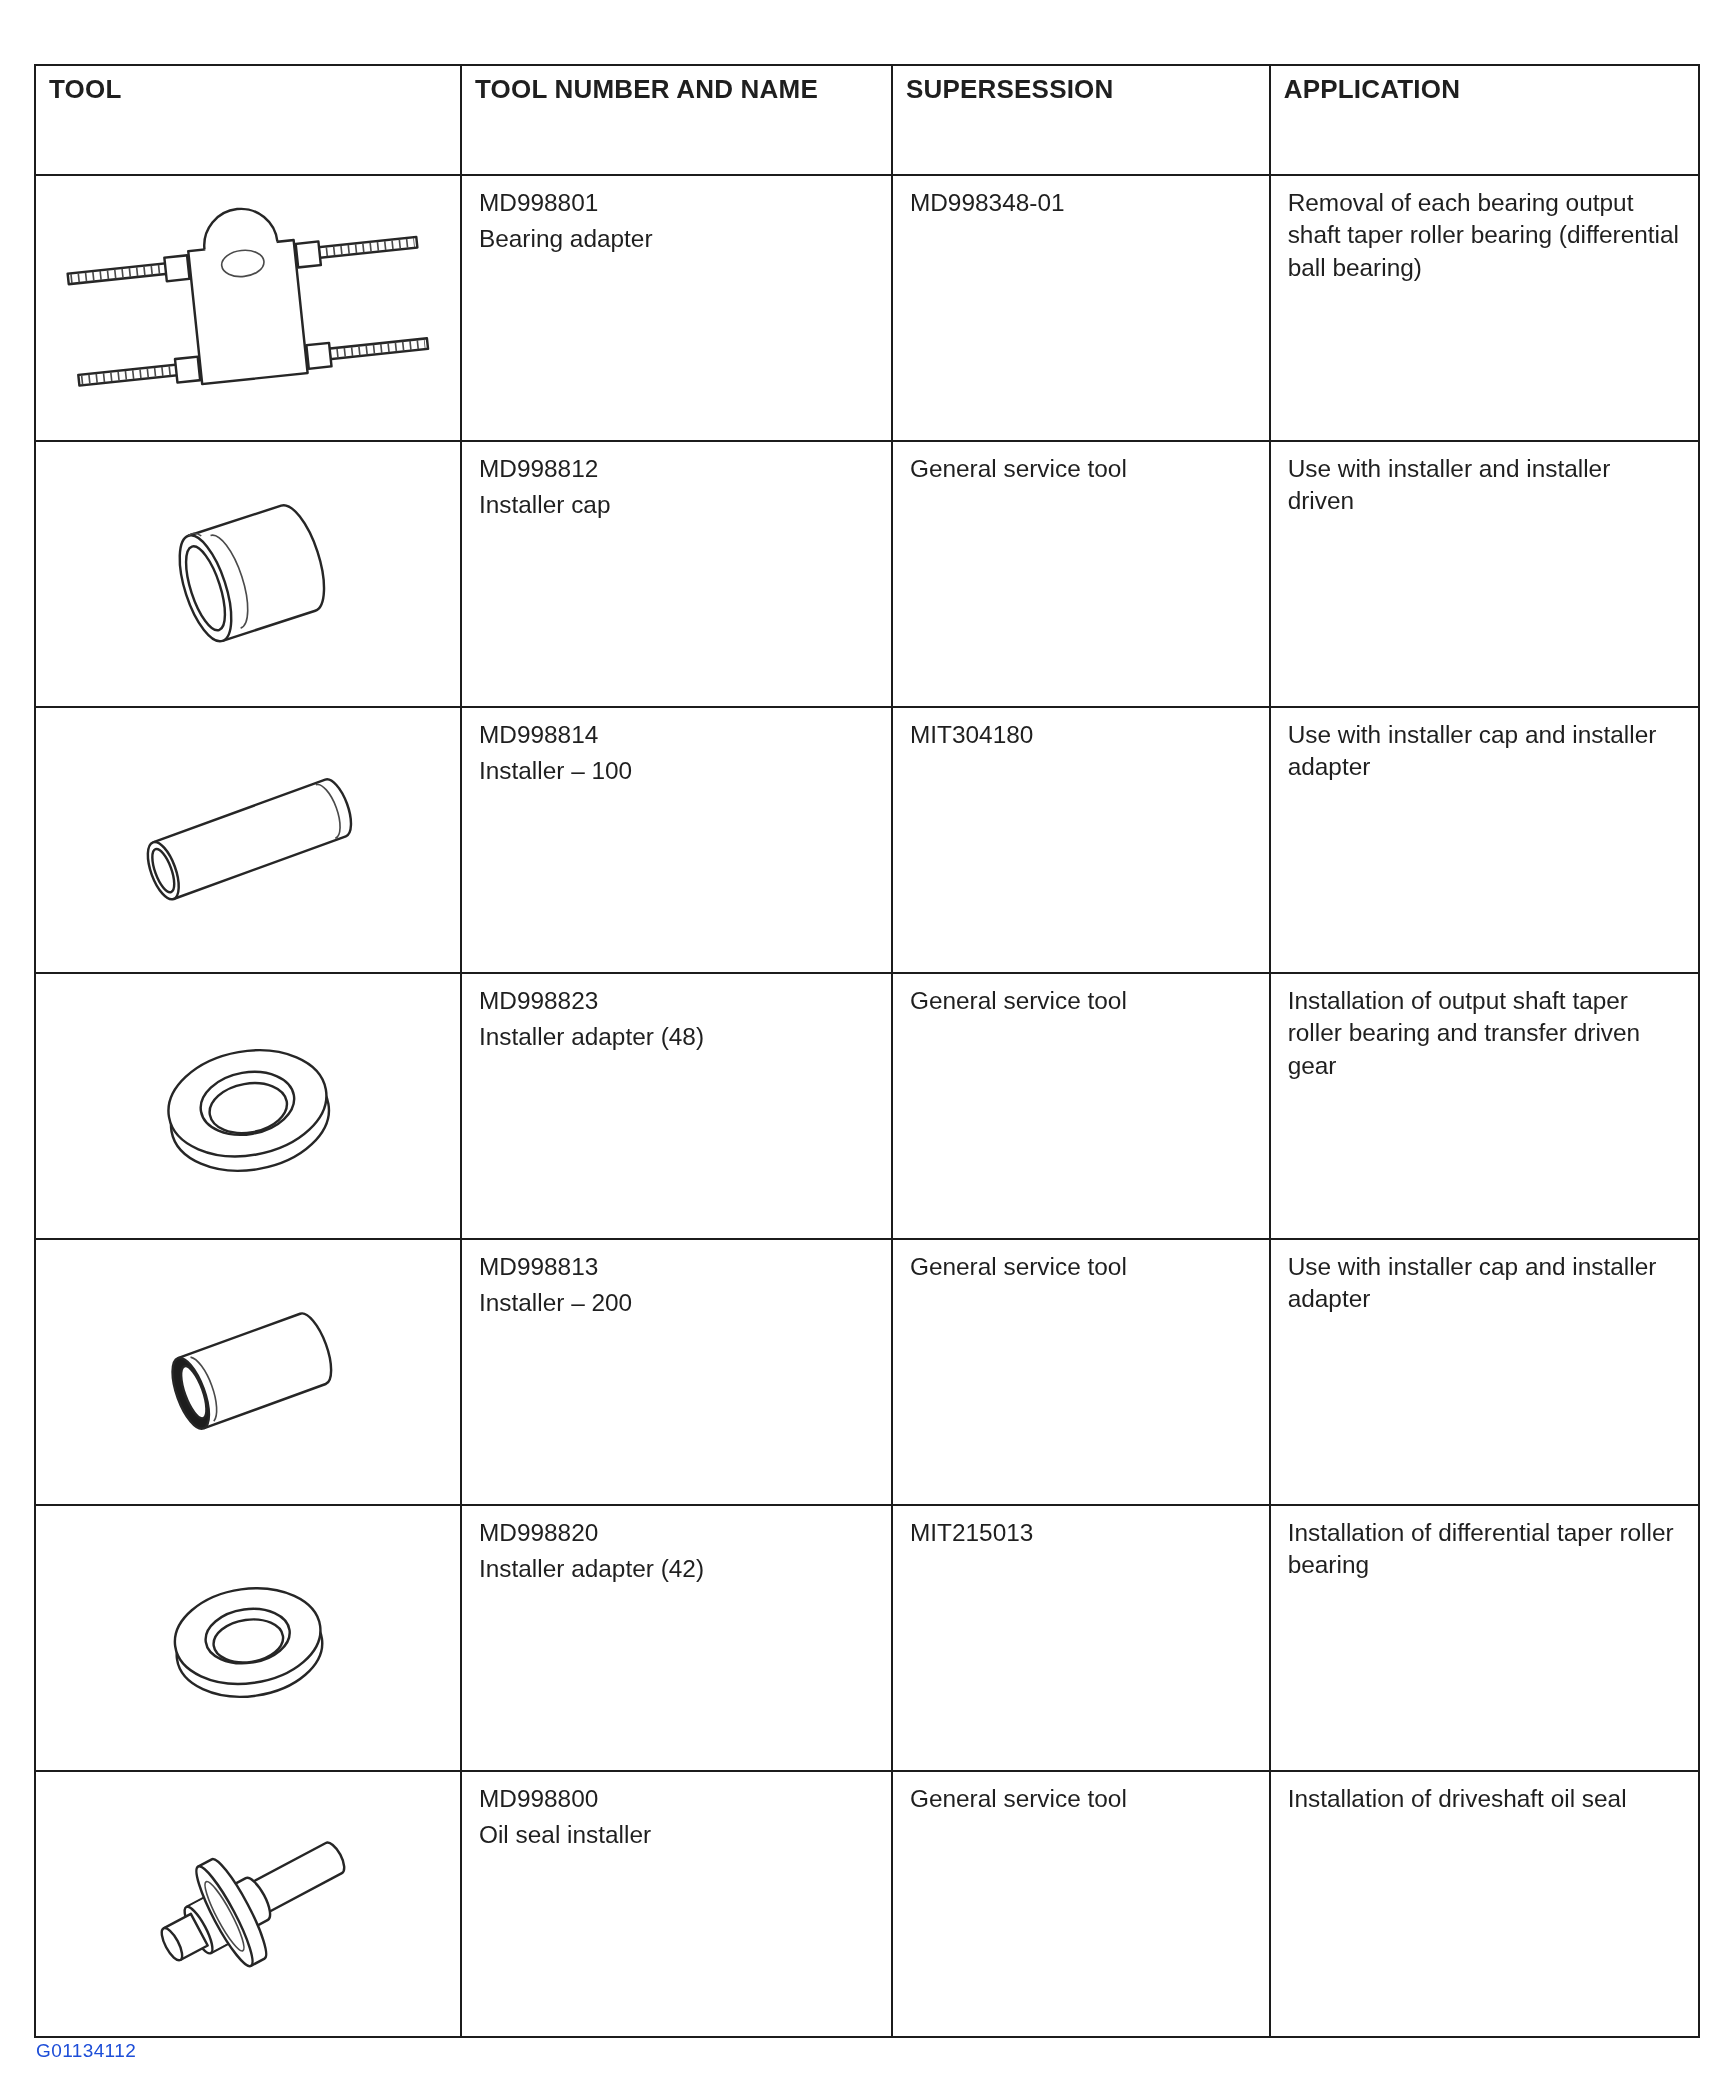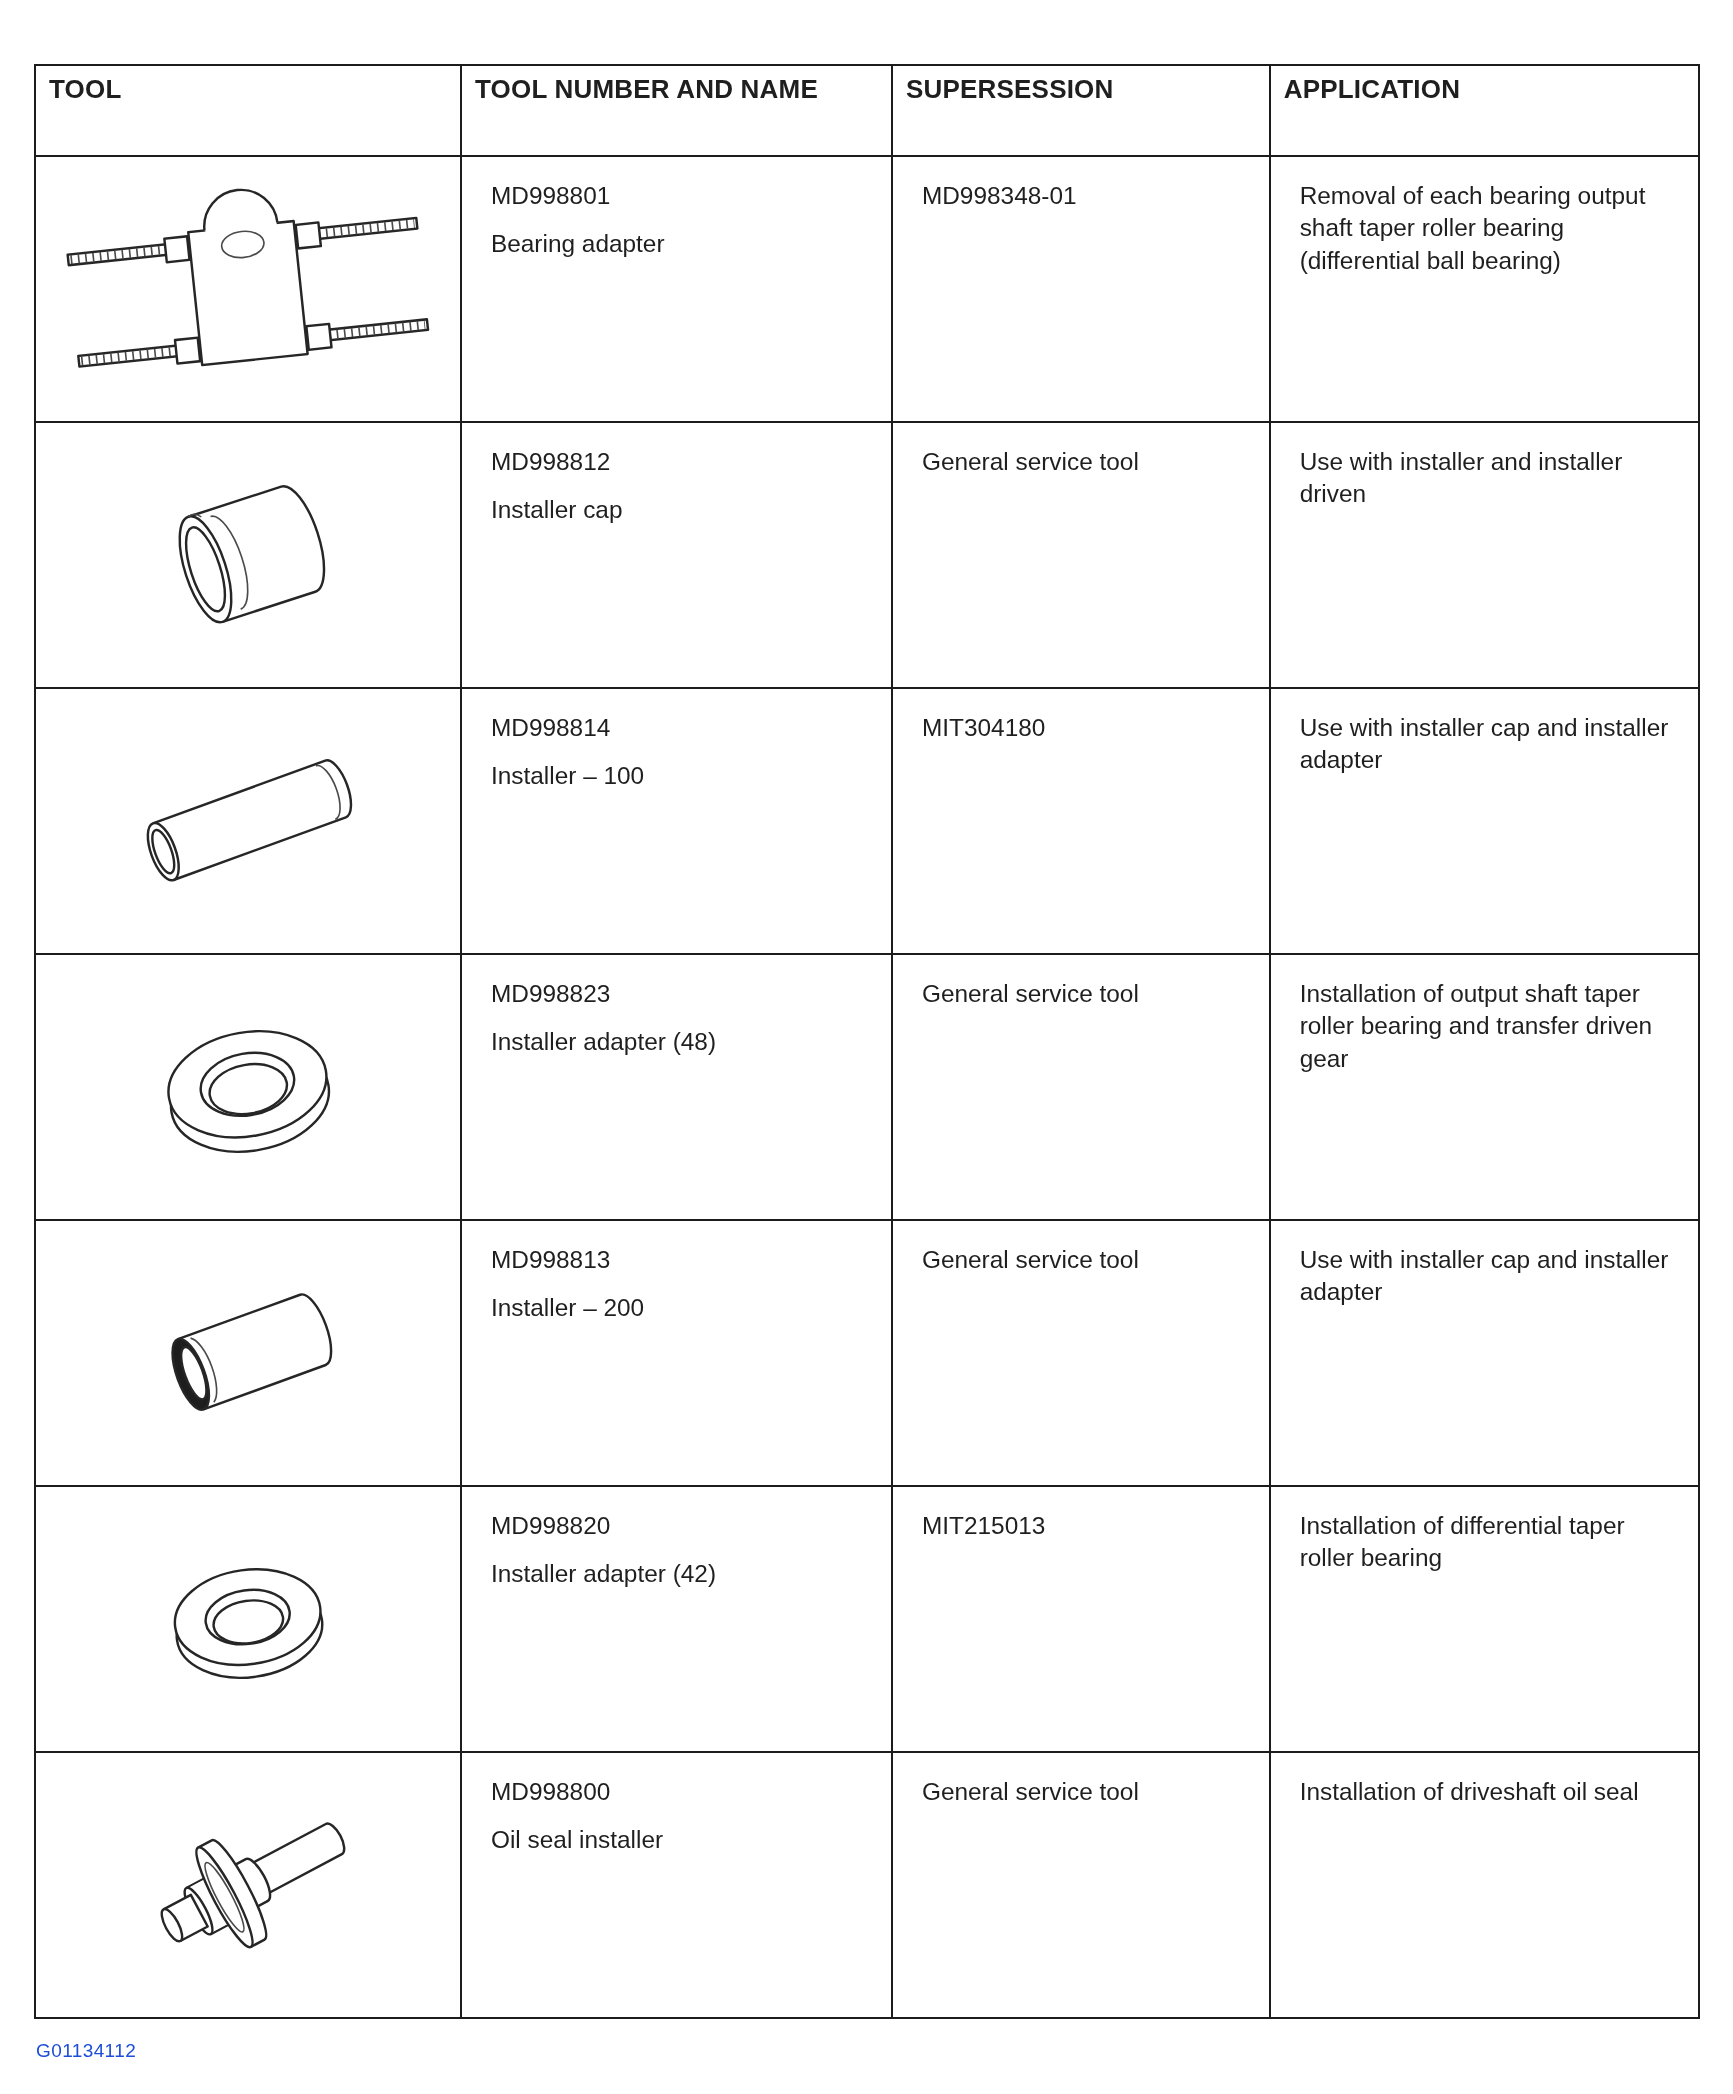--- a/index.html
+++ b/index.html
@@ -23,24 +23,24 @@
     vertical-align: top;
     padding: 6.5px 11.4px 9.8px 13px;
   }
   th {
     text-align: left;
     font-size: 26px;
     font-weight: bold;
     line-height: 1.25;
     letter-spacing: 0.2px;
   }
-  thead tr { height: 91px; }
+  thead tr { height: 110px; }
   tbody tr { height: 266px; }
   td { font-size: 24.4px; line-height: 1.34; }
-  td .cell-line { margin: 16px; }
+  td .cell-line { margin: 4px; }
   td.illu-cell {
     vertical-align: middle;
     text-align: center;
     padding: 4.9px;
   }
   svg.illu { display: block; margin: 0 auto; }
   svg.illu * { vector-effect: none; }
   .footer-code {
     position: absolute;
     left: 36px; top: 2040px;

